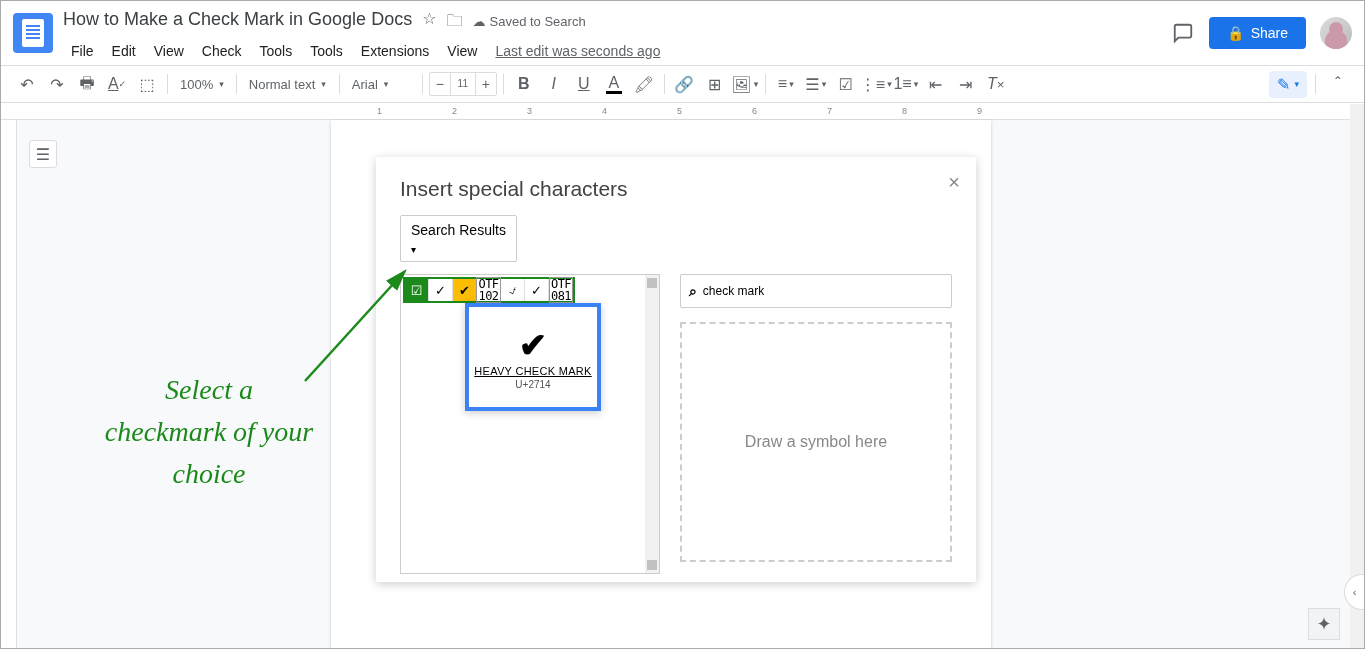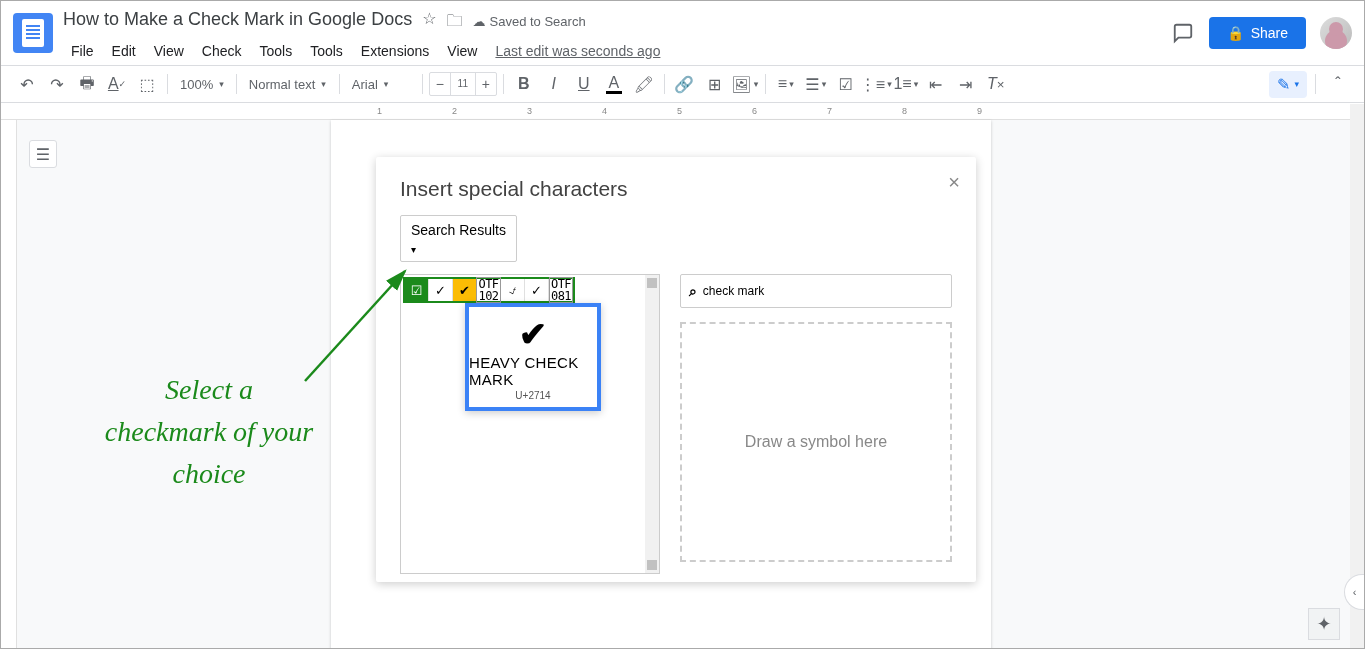--- a/index.html
+++ b/index.html
@@ -46,21 +46,21 @@
 .char-row { position:absolute; left:2px; top:2px; display:flex; border:2px solid #1b8a1b; }
 .char-cell { width:24px; height:22px; border-right:1px solid #e0e0e0; display:flex; align-items:center; justify-content:center; font-size:13px; cursor:pointer; background:#fff; }
 .char-cell:last-child { border-right:none; }
 .char-cell.green { background:#1b8a1b; color:#fff; }
 .char-cell.yellow { background:#fbbc04; }
 .results-scroll { position:absolute; right:0; top:0; width:14px; height:100%; background:#f1f1f1; }
 .results-scroll::before { content:""; position:absolute; top:3px; left:2px; width:10px; height:10px; background:#c1c1c1; }
 .results-scroll::after { content:""; position:absolute; bottom:3px; left:2px; width:10px; height:10px; background:#c1c1c1; }
 .tooltip { position:absolute; left:64px; top:28px; width:136px; height:108px; background:#fff; border:4px solid #3b82f6; box-shadow:0 2px 8px rgba(0,0,0,0.2); display:flex; flex-direction:column; align-items:center; justify-content:center; }
 .tooltip-char { font-size:34px; font-weight:bold; }
-.tooltip-name { font-size:15px; letter-spacing:0.3px; }
+.tooltip-name { font-size:11px; letter-spacing:0.3px;text-decoration:underline; }
 .tooltip-code { font-size:10px; color:#555; margin-top:2px; }
 .right-panel { flex:1; display:flex; flex-direction:column; gap:14px; }
 .search-box { border:1px solid #ccc; border-radius:2px; height:34px; display:flex; align-items:center; padding:0 8px; gap:6px; }
 .search-box input { border:none; outline:none; font-size:12px; width:100%; }
 .draw-box { border:2px dashed #ccc; height:240px; display:flex; align-items:center; justify-content:center; color:#888; font-size:16px;text-align:center; }
 .annotation { position:absolute; left:78px; top:368px; width:260px; font-family:'Comic Sans MS',cursive; color:#1b8a1b; font-size:28px; line-height:1.5; text-align:center; font-style:italic; font-weight:500; }
 .arrow-svg { position:absolute; left:294px; top:260px; pointer-events:none; }
 .explore-btn { position:absolute; right:24px; bottom:8px; width:32px; height:32px; background:#f1f3f4; border:1px solid #dadce0; display:flex; align-items:center; justify-content:center; color:#5f6368; cursor:pointer; font-size:18px; }
 .side-tab { position:absolute; right:0; bottom:38px; width:20px; height:36px; background:#fff; border:1px solid #dadce0; border-right:none; border-radius:18px 0 0 18px; display:flex; align-items:center; justify-content:center; color:#5f6368; cursor:pointer; font-size:11px; }
 .scrollbar-v { position:absolute; right:0; top:103px; width:14px; bottom:0; background:#f1f1f1; }

